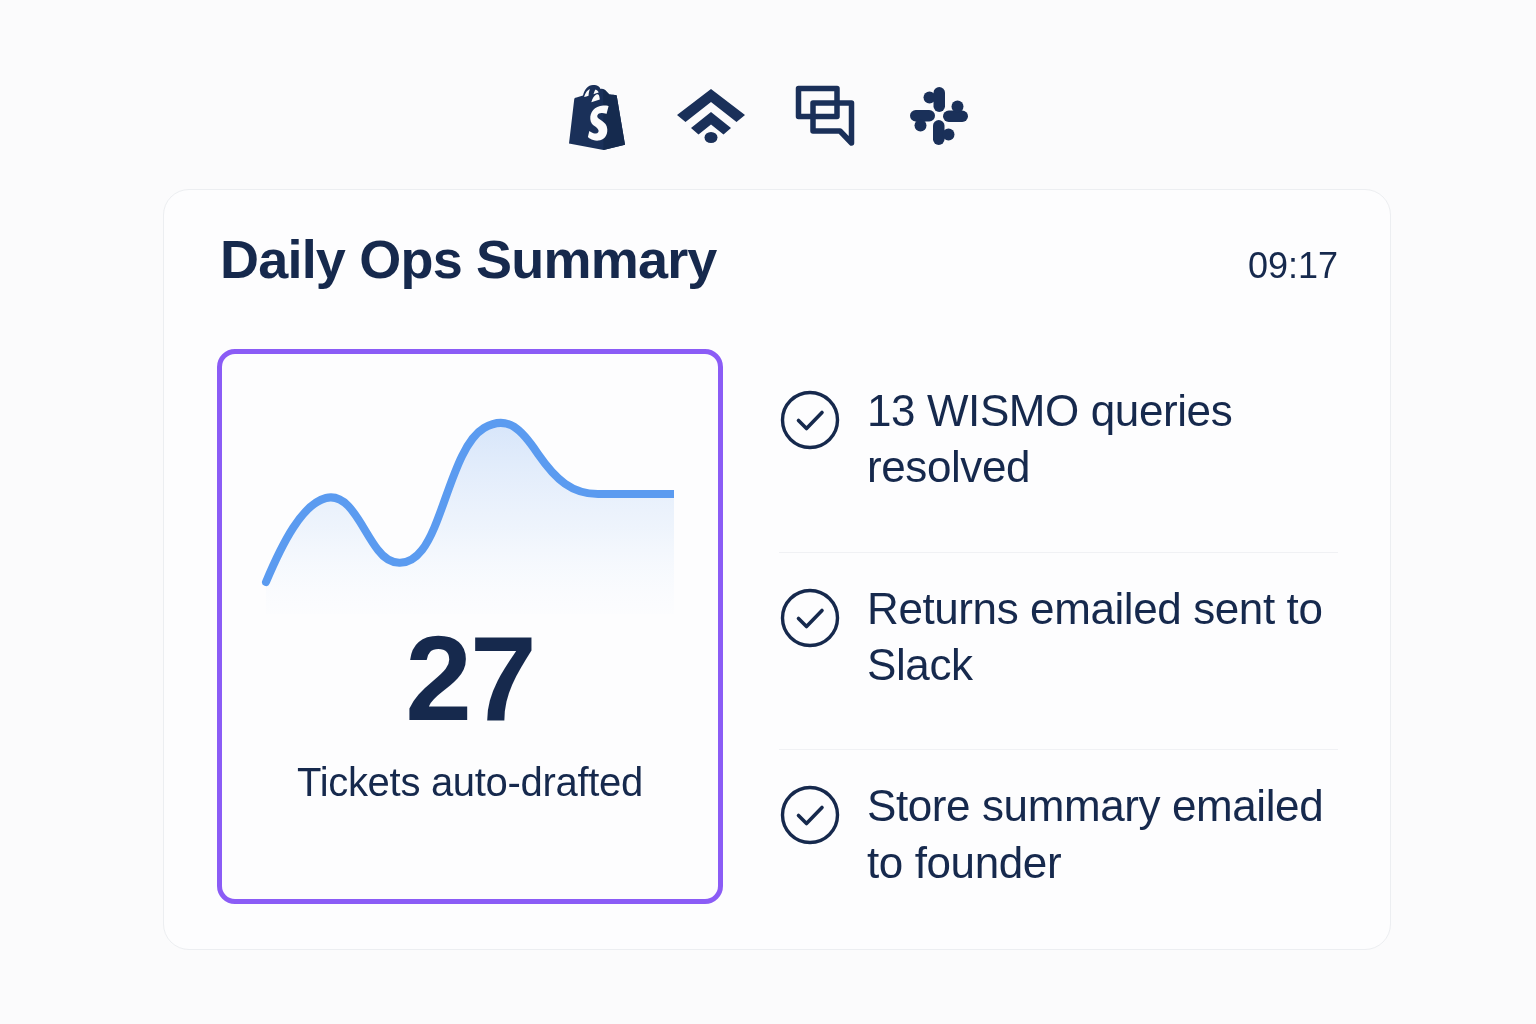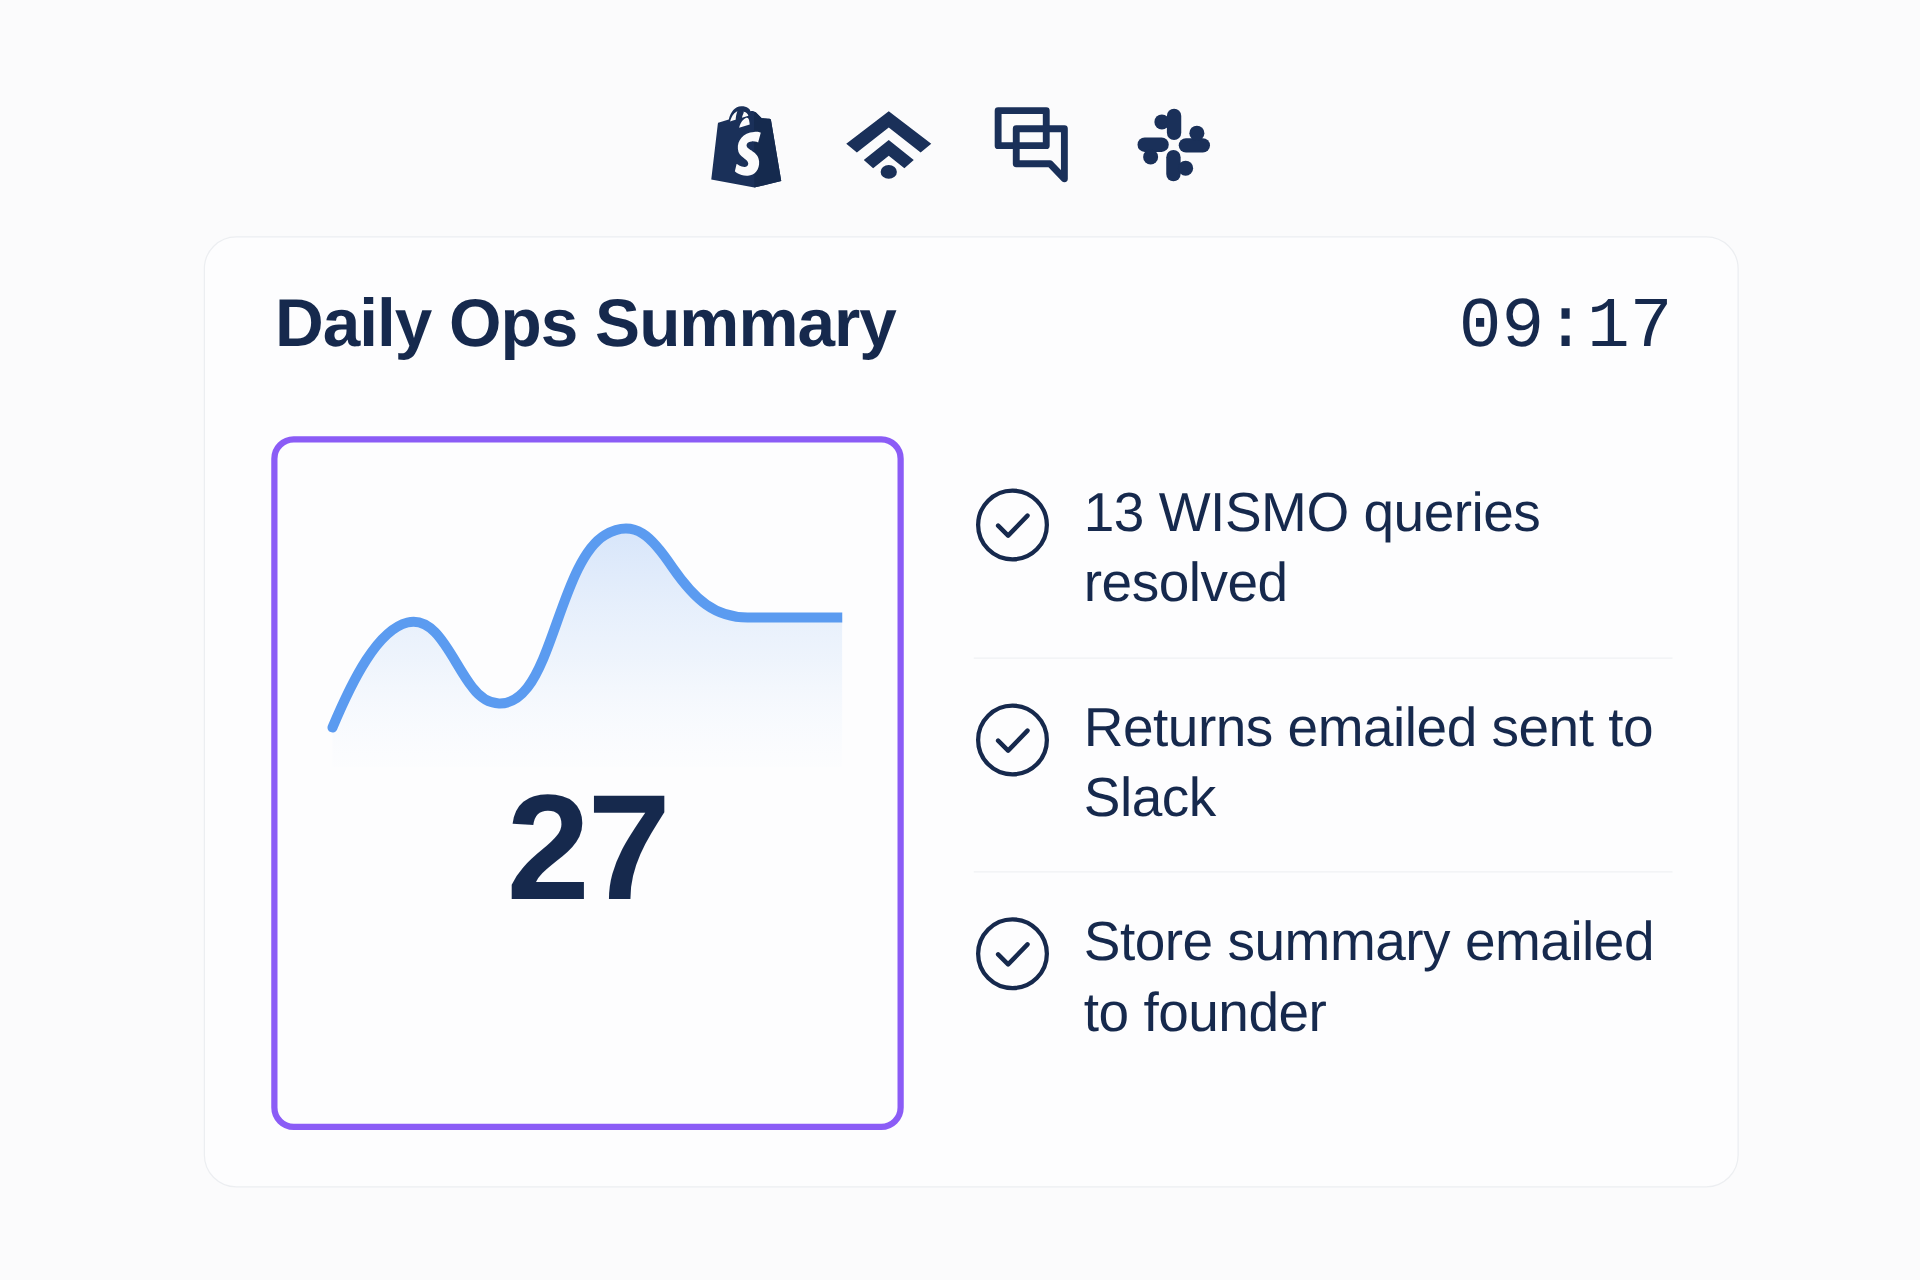--- a/index.html
+++ b/index.html
@@ -62,27 +62,26 @@
   }
   .card-title {
     font-size: 54px;
     font-weight: 700;
     color: #16294d;
     letter-spacing: -0.8px;
     line-height: 1;
     white-space: nowrap;
   }
   .card-time {
-    font-size: 57px;
+    font-size: 36px;
     font-weight: 400;
     color: #16294d;
     letter-spacing: 0px;
     line-height: 1;
     white-space: nowrap;
-    font-family: Liberation Mono, monospace;
   }
 
   
   .card-body {
     position: absolute;
     left: 53px;
     top: 159px;
     right: 52px;
     bottom: 45px;
     display: flex;
@@ -134,20 +133,21 @@
     letter-spacing: -0.3px;
     line-height: 1.1;
   }
 
   
   .checklist {
     flex: 1 1 auto;
     display: flex;
     flex-direction: column;
     padding-top: 6px;
+    gap: 26px;
   }
   .check-item {
     display: flex;
     align-items: flex-start;
     gap: 26px;
     padding: 28px 0 30px 0;
     position: relative;
   }
   .check-item + .check-item {
     border-top: 1px solid #f0f1f4;
@@ -248,20 +248,21 @@
                    C 168 212, 186 214, 200 196
                    C 222 168, 232 92, 262 74
                    C 286 60, 300 76, 316 100
                    C 334 126, 350 140, 376 140
                    C 400 140, 420 140, 452 140" fill="none" stroke="#5b9bf0" stroke-width="8" stroke-linecap="round" stroke-linejoin="round"></path>
         </svg>
       </div>
 
       <div class="metric-figures">
         <div class="metric-value">27</div>
+        <div class="metric-label">Tickets auto-drafted</div>
       </div>
 
     </div>
 
     <div class="checklist">
 
       <div class="check-item">
         <span class="check-icon">
           <svg width="62" height="62" viewBox="0 0 62 62" aria-hidden="true">
             <circle cx="31" cy="31" r="27.5" fill="none" stroke="#16294d" stroke-width="3.4"></circle>

